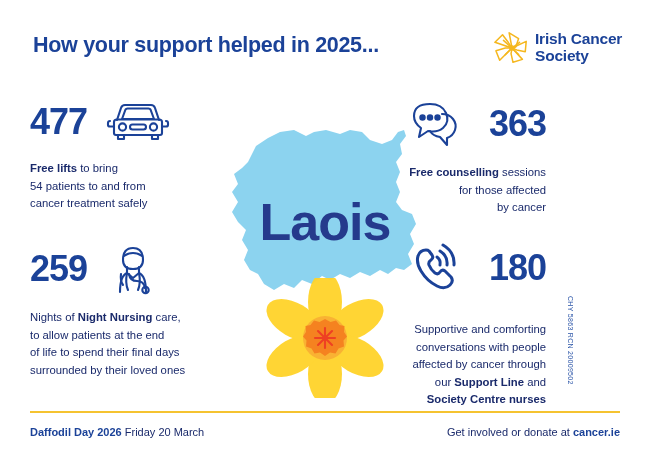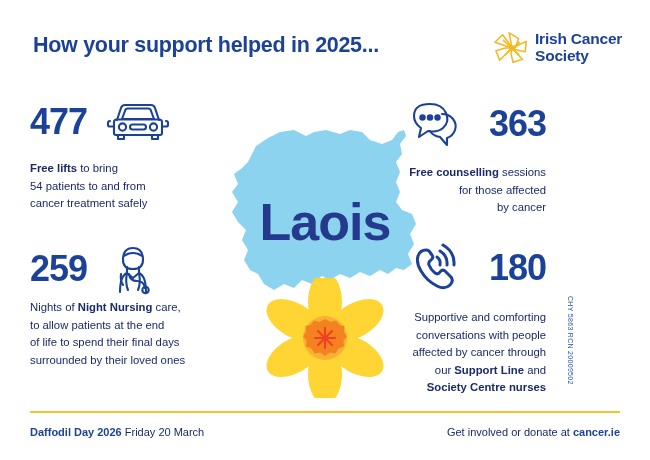--- a/index.html
+++ b/index.html
@@ -41,29 +41,29 @@
   .left{left:30px;text-align:left;}
   .right{right:30px;text-align:right;}
   .right .row{justify-content:space-between;}
 
   #stat-lifts{top:100px;}
   #stat-lifts .row{gap:18px;}
   #stat-lifts .desc{margin-top:16px;}
 
   #stat-nursing{top:243px;}
   #stat-nursing .row{gap:18px;}
-  #stat-nursing .desc{margin-top:4px;}
+  #stat-nursing .desc{margin-top:14px;}
 
   #stat-counselling{top:100px;}
   #stat-counselling .row{gap:16px;}
   #stat-counselling .desc{margin-top:16px;}
 
   #stat-supportline{top:243px;}
   #stat-supportline .row{gap:16px;}
-  #stat-supportline .desc{margin-top:16px;}
+  #stat-supportline .desc{margin-top:28px;}
 
   
   .centre{position:absolute;left:210px;top:118px;width:230px;height:285px;}
   .map-wrap{position:absolute;left:0;top:0;width:230px;height:220px;}
   .map-label{
     position:absolute;left:0;top:74px;width:230px;text-align:center;
     font-size:52px;font-weight:bold;color:#253A8C;letter-spacing:-1px;
   }
   .flower{position:absolute;left:55px;top:160px;width:120px;height:120px;}
 

